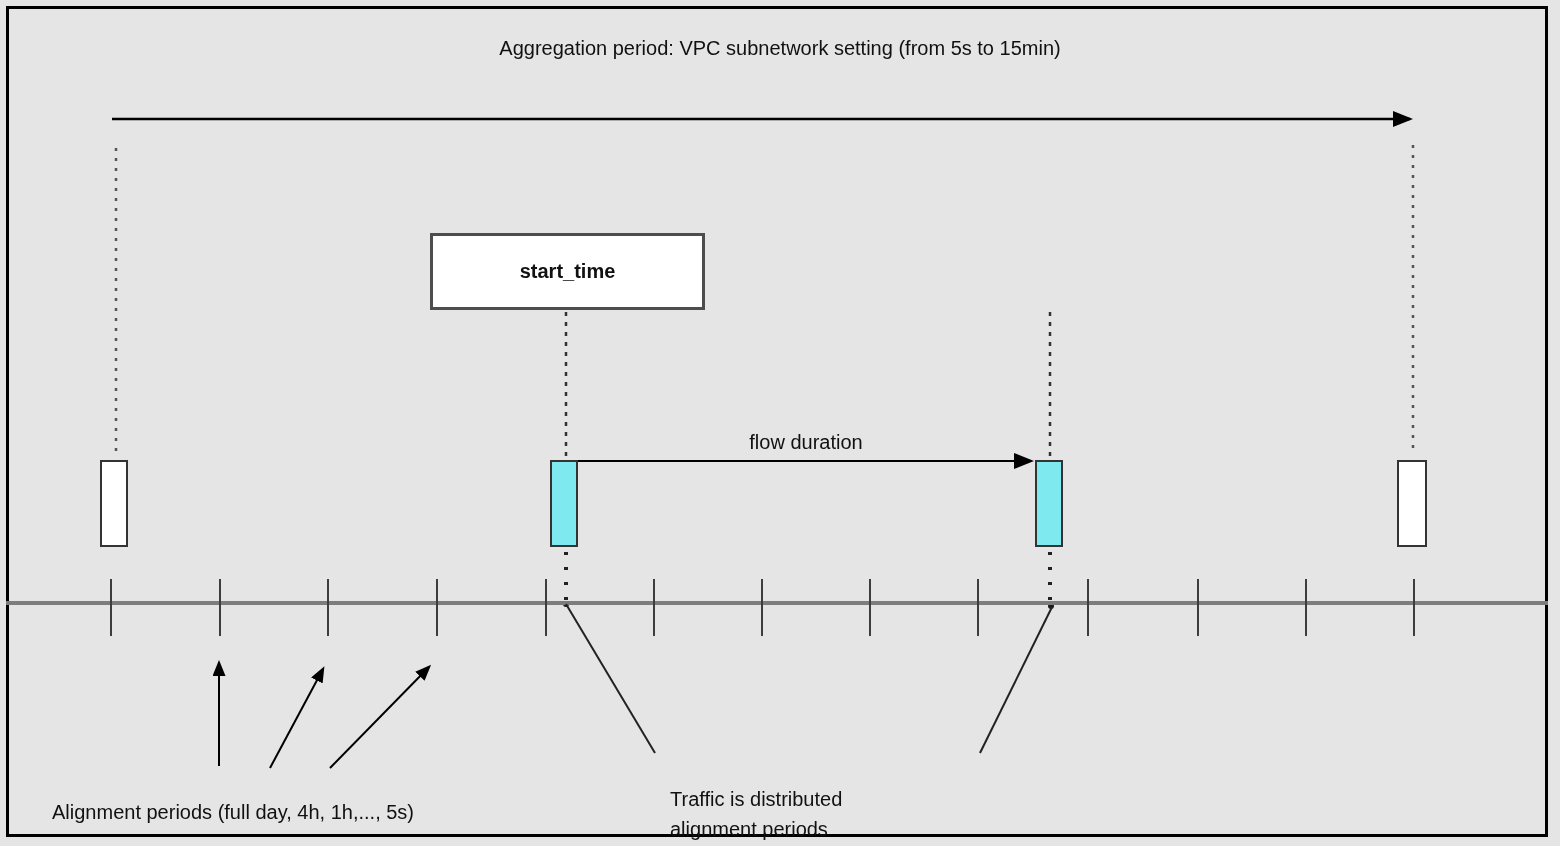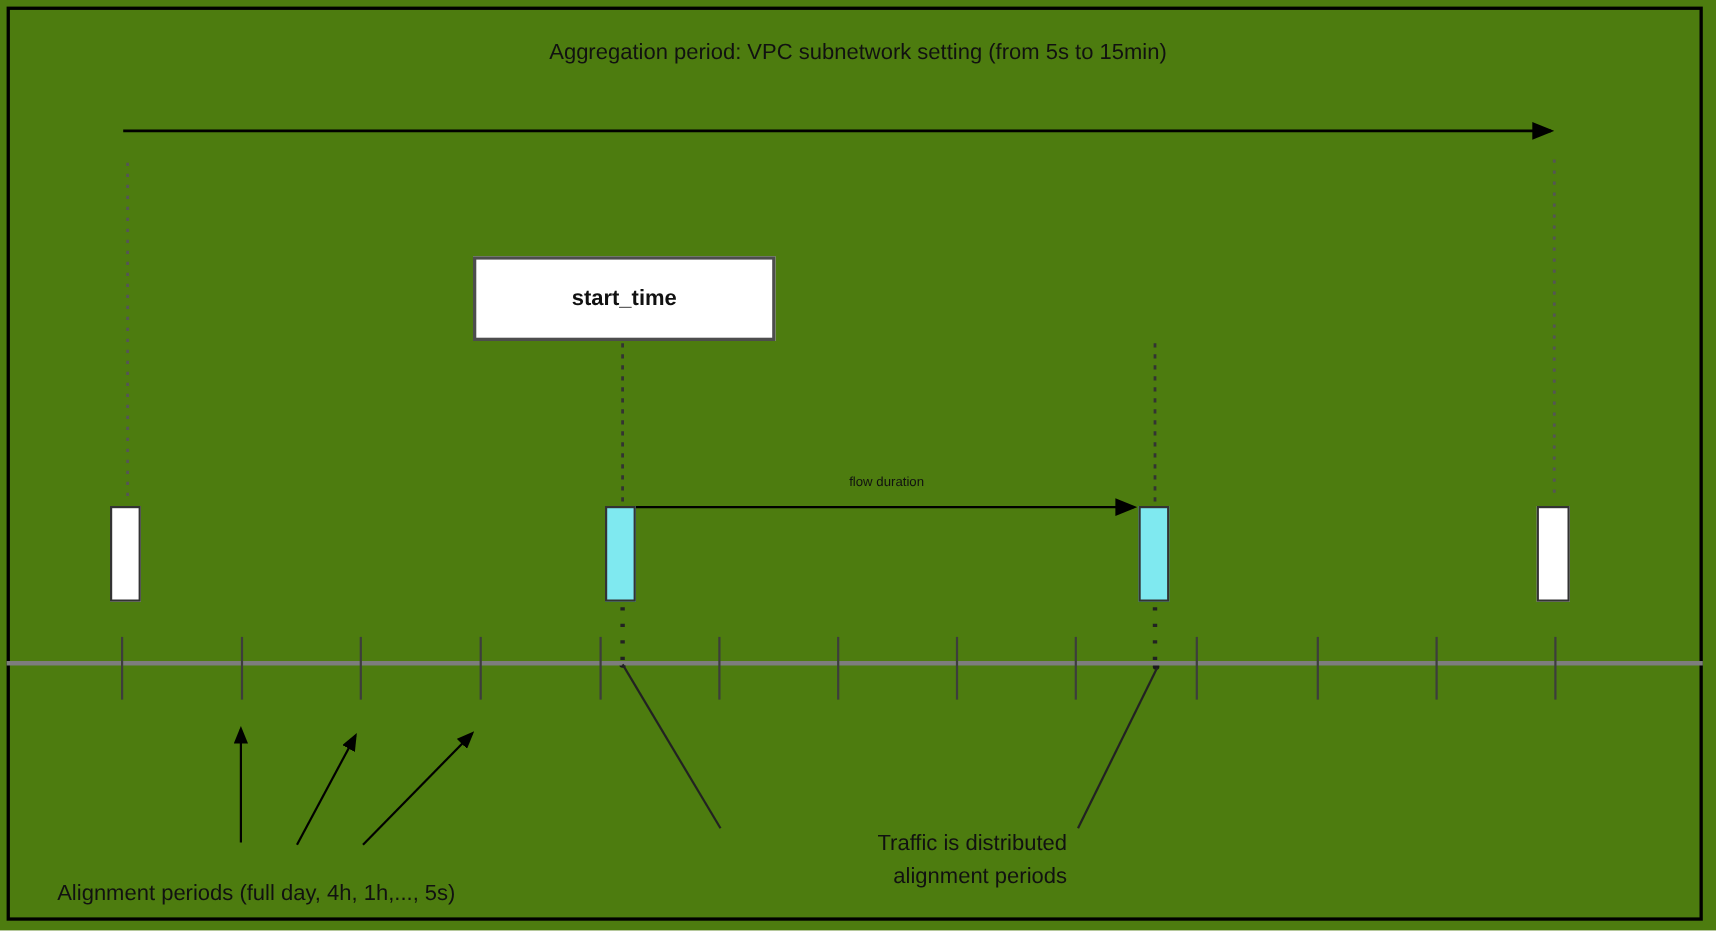--- a/index.html
+++ b/index.html
@@ -1,20 +1,20 @@
 <!DOCTYPE html>
 <html><head>
 <meta charset="utf-8">
 <style>
   html, body { margin: 0; padding: 0; background: #ffffff; }
   #stage {
     position: relative;
     width: 1560px;
     height: 846px;
-    background: #4d7c0f;
+    background: #e5e5e5;
     font-family: "Liberation Sans", sans-serif;
     color: #111111;
     overflow: hidden;
   }
   .abs { position: absolute; }
   #frame {
     left: 6px; top: 6px;
     width: 1542px; height: 831px;
     border: 3px solid #000000;
     box-sizing: border-box;
@@ -42,33 +42,33 @@
     border: 2px solid #333333;
     background: #ffffff;
   }
   .interval-rect.cyan { background: #7FE9F0; }
   #boundary-rect-left  { left: 100px; top: 460px; }
   #boundary-rect-right { left: 1397px; top: 460px; width: 30px; }
   #flow-rect-start { left: 550px;  top: 460px; }
   #flow-rect-end   { left: 1035px; top: 460px; }
   #flow-duration-label {
     left: 656px; top: 431px; width: 300px;
-    text-align: center; font-size: 12px;
+    text-align: center; font-size: 20px;
   }
   #flow-metrics-label {
     left: 658px; top: 490px; width: 300px;
     text-align: center; font-size: 21px; font-weight: 700;
   }
   #alignment-label {
     left: 52px; top: 801px;
     font-size: 20px;
   }
   #traffic-note {
-    left: 670px; top: 752px; width: 300px;
-    text-align: right; font-size: 20px; line-height: 30px;
+    left: 670px; top: 784px; width: 300px;
+    text-align: left; font-size: 20px; line-height: 30px;
   }
 </style>
 </head>
 <body>
 
 <div id="stage">
 
   <div id="frame" class="abs"></div>
 
   <div id="title" class="abs label">Aggregation period: VPC subnetwork setting (from 5s to 15min)</div>

